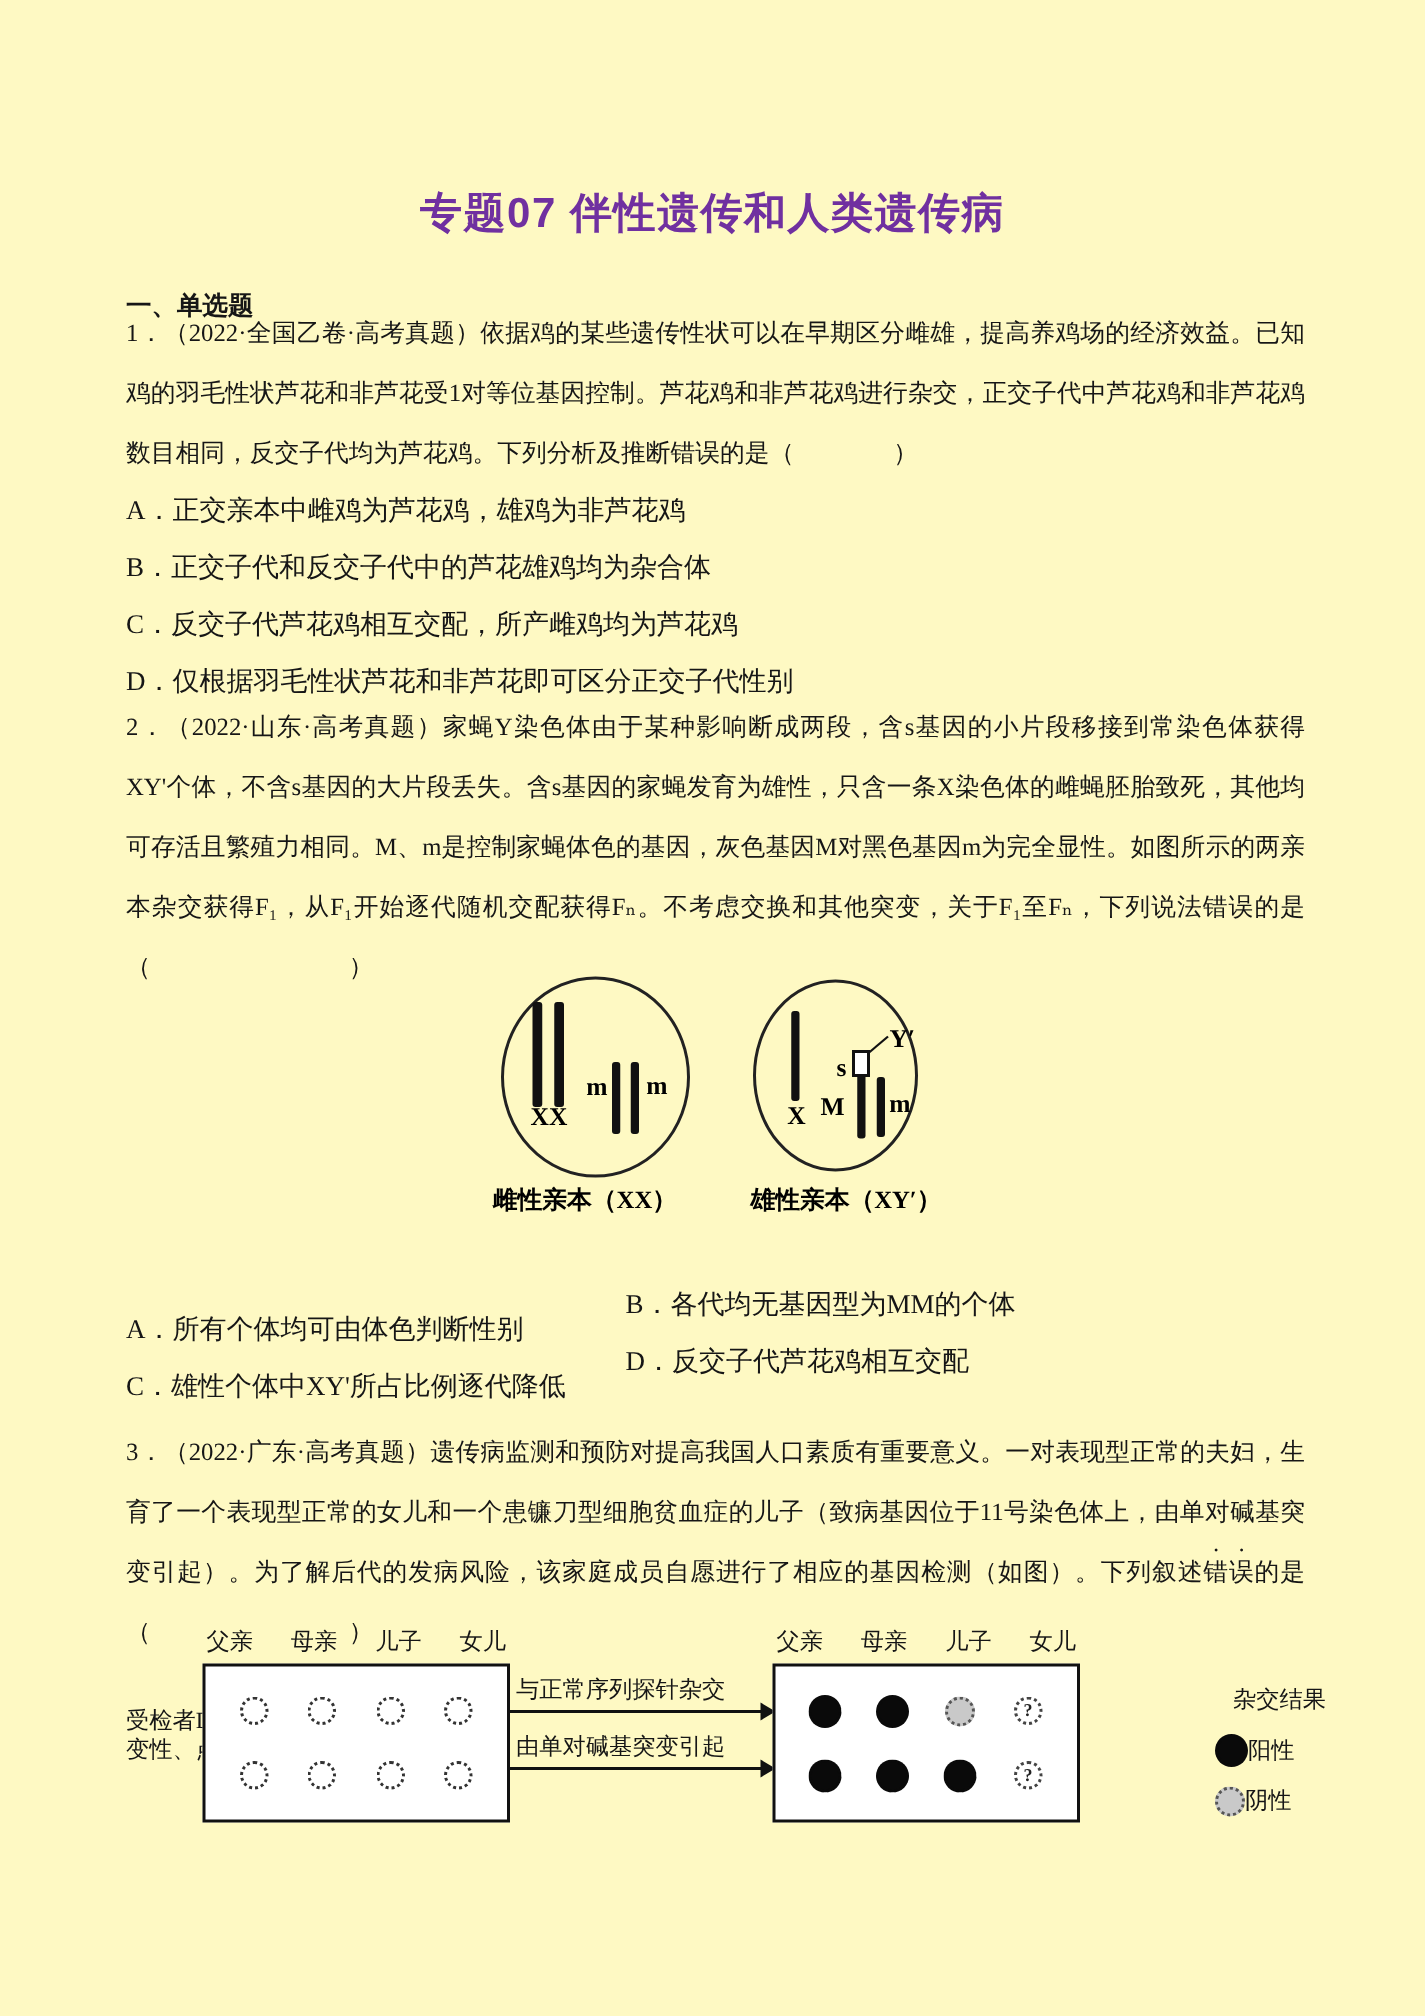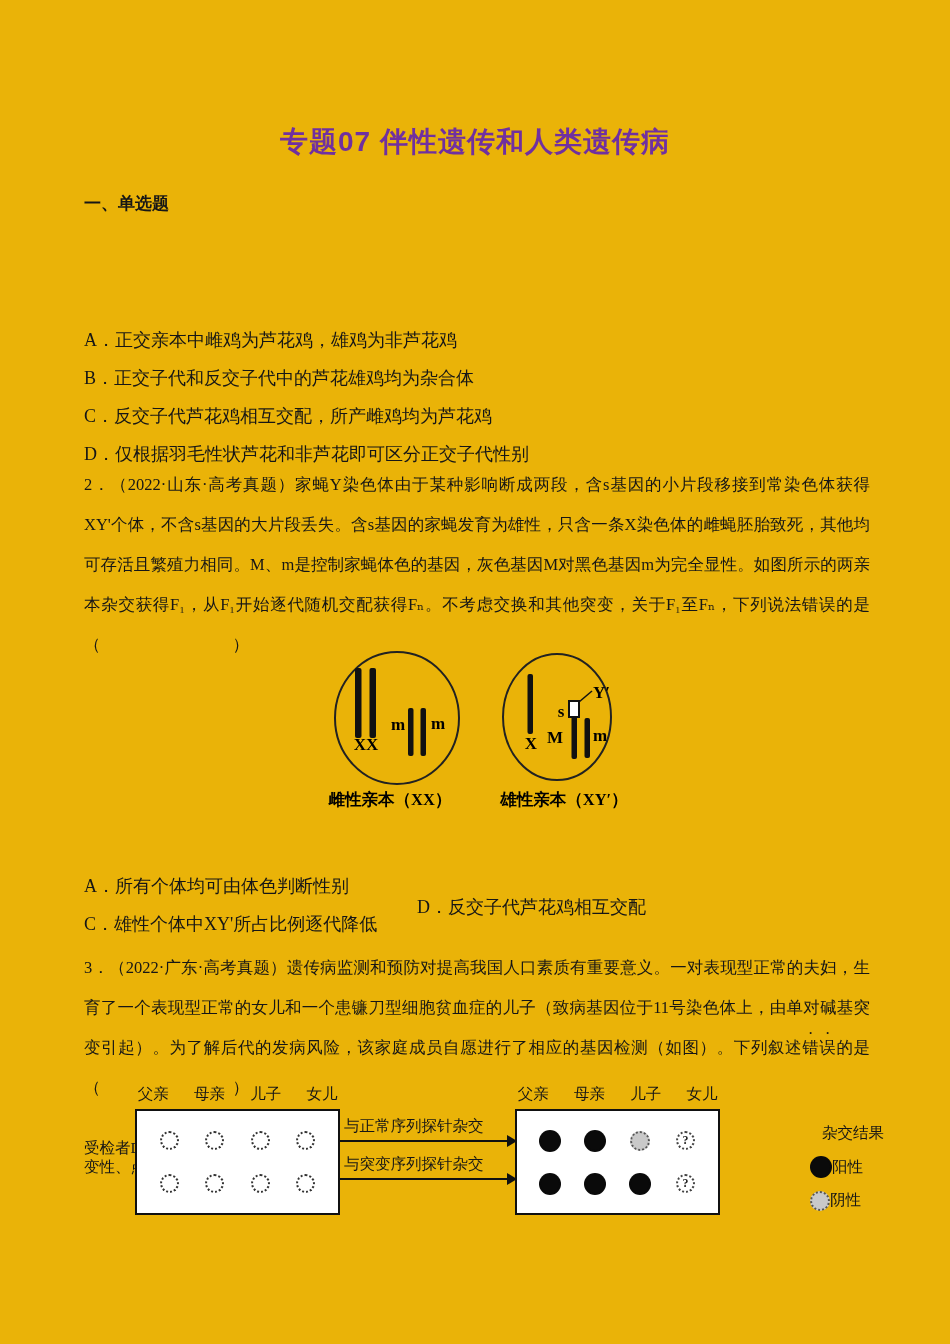--- a/index.html
+++ b/index.html
@@ -1,20 +1,20 @@
 <!DOCTYPE html>
 <html><head>
 <meta charset="utf-8">
 <style>
   html,body{margin:0;padding:0;background:#ffffff;}
   .page{
     position:relative;
     width:950px;
     height:1344px;
-    background:#eab308;
+    background:#fef9c3;
     font-family:"Liberation Serif","DejaVu Serif",serif;
     color:#161616;
     overflow:hidden;
   }
   .doc-title{
     position:absolute;
     left:0; top:123px;
     width:950px;
     text-align:center;
     font-family:"Liberation Sans","DejaVu Sans",sans-serif;
@@ -109,20 +109,21 @@
 </style>
 </head>
 <body>
 
 <div class="page">
 
   <div class="doc-title" style="color: rgb(112, 48, 160);">专题07 伴性遗传和人类遗传病</div>
 
   <div class="section-heading">一、单选题</div>
 
+  <div class="stem q1-stem">1．（2022·全国乙卷·高考真题）依据鸡的某些遗传性状可以在早期区分雌雄，提高养鸡场的经济效益。已知鸡的羽毛性状芦花和非芦花受1对等位基因控制。芦花鸡和非芦花鸡进行杂交，正交子代中芦花鸡和非芦花鸡数目相同，反交子代均为芦花鸡。下列分析及推断错误的是（　　　　）</div>
   <div class="options q1-options">
     <div>A．正交亲本中雌鸡为芦花鸡，雄鸡为非芦花鸡</div>
     <div>B．正交子代和反交子代中的芦花雄鸡均为杂合体</div>
     <div>C．反交子代芦花鸡相互交配，所产雌鸡均为芦花鸡</div>
     <div>D．仅根据羽毛性状芦花和非芦花即可区分正交子代性别</div>
   </div>
 
   <div class="stem q2-stem">2．（2022·山东·高考真题）家蝇Y染色体由于某种影响断成两段，含s基因的小片段移接到常染色体获得XY'个体，不含s基因的大片段丢失。含s基因的家蝇发育为雄性，只含一条X染色体的雌蝇胚胎致死，其他均可存活且繁殖力相同。M、m是控制家蝇体色的基因，灰色基因M对黑色基因m为完全显性。如图所示的两亲本杂交获得F₁，从F₁开始逐代随机交配获得Fₙ。不考虑交换和其他突变，关于F₁至Fₙ，下列说法错误的是（　　　　　　　　）</div>
 
   <div class="fig2">
@@ -153,20 +154,21 @@
         <text x="293" y="52" text-anchor="start" class="chr-label">Y′</text>
         <text x="300" y="95" text-anchor="middle" class="chr-label">m</text>
         <text x="264" y="159" text-anchor="middle" class="cap">雄性亲本（XY′）</text>
       </g>
     </svg>
   </div>
 
   <div class="options q2-options">
     <div class="opt-row">
       <span class="opt-cell-left">A．所有个体均可由体色判断性别</span>
+      <span class="opt-cell-right">B．各代均无基因型为MM的个体</span>
     </div>
     <div class="opt-row">
       <span class="opt-cell-left">C．雄性个体中XY'所占比例逐代降低</span>
       <span class="opt-cell-right">D．反交子代芦花鸡相互交配</span>
     </div>
   </div>
 
   <div class="stem q3-stem">
     <span>3．（2022·广东·高考真题）遗传病监测和预防对提高我国人口素质有重要意义。一对表现型正常的夫妇，生育了一个表现型正常的女儿和一个患镰刀型细胞贫血症的儿子（致病基因位于11号染色体上，由单对碱基突变引起）。为了解后代的发病风险，该家庭成员自愿进行了相应的基因检测（如图）。下列叙述</span><span class="emphasis">错误</span><span>的是（　　　　　　　　）</span>
   </div>
@@ -191,21 +193,21 @@
         <div class="dot dot-blank"></div>
         <div class="dot dot-blank"></div>
         <div class="dot dot-blank"></div>
         <div class="dot dot-blank"></div>
         <div class="dot dot-blank"></div>
         <div class="dot dot-blank"></div>
       </div>
 
     <div class="probe-label probe-label-1">与正常序列探针杂交</div>
     <div class="harrow probe-arrow-1"></div>
-    <div class="probe-label probe-label-2">与突变序列探针杂交</div>
+    <div class="probe-label probe-label-2">由单对碱基突变引起</div>
     <div class="harrow probe-arrow-2"></div>
 
     <div class="col-headers col-headers-right">
       <span>父亲</span>
       <span>母亲</span>
       <span>儿子</span>
       <span>女儿</span>
     </div>
     <div class="dot-box dot-box-right">
         <div class="dot dot-positive"></div>

